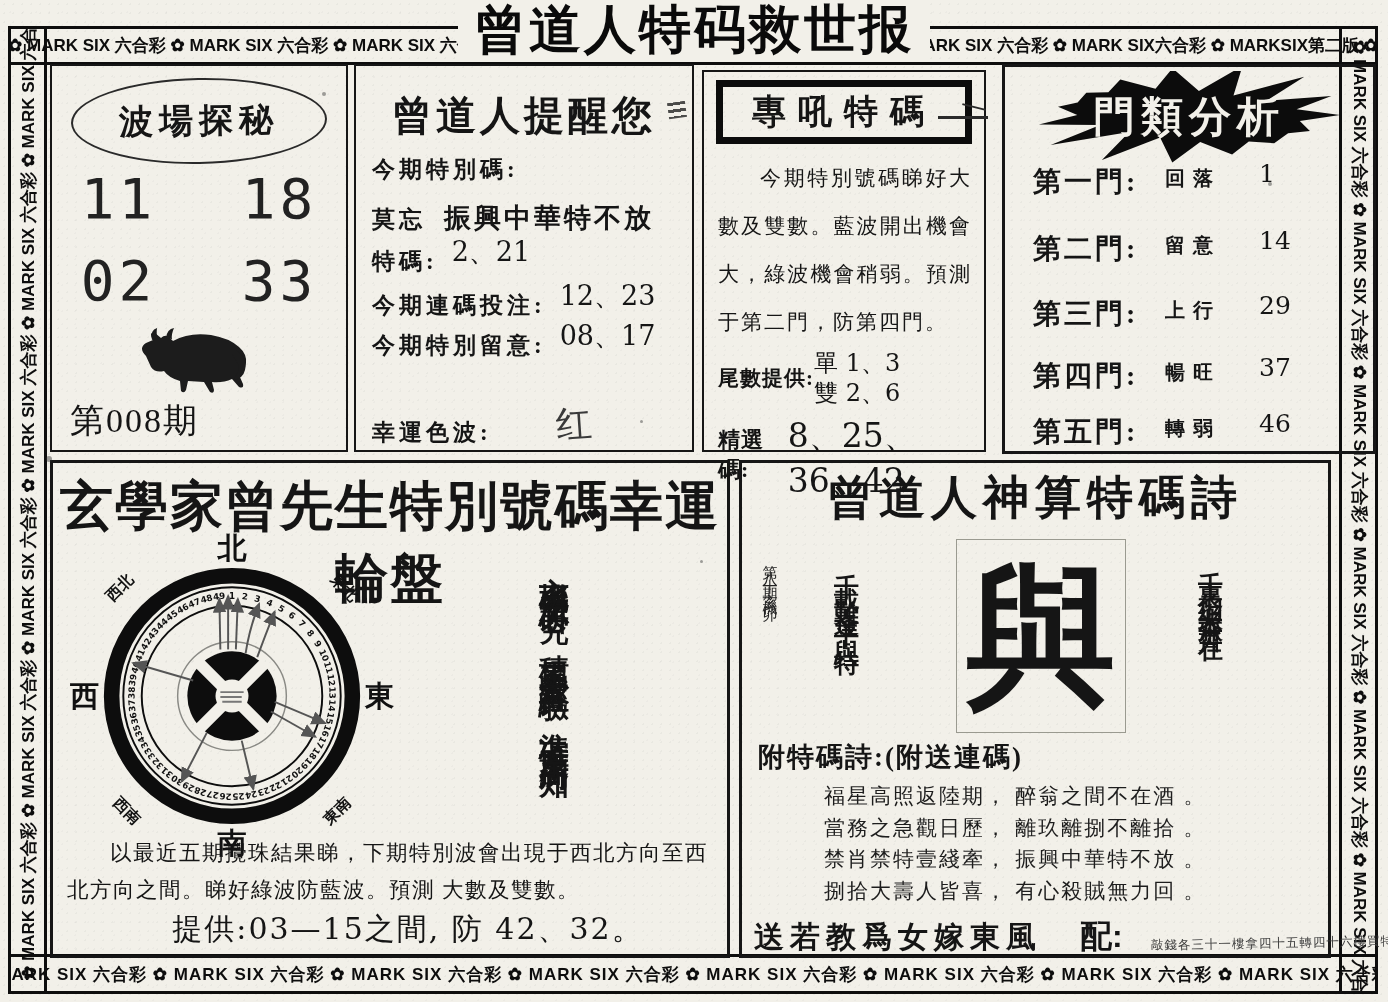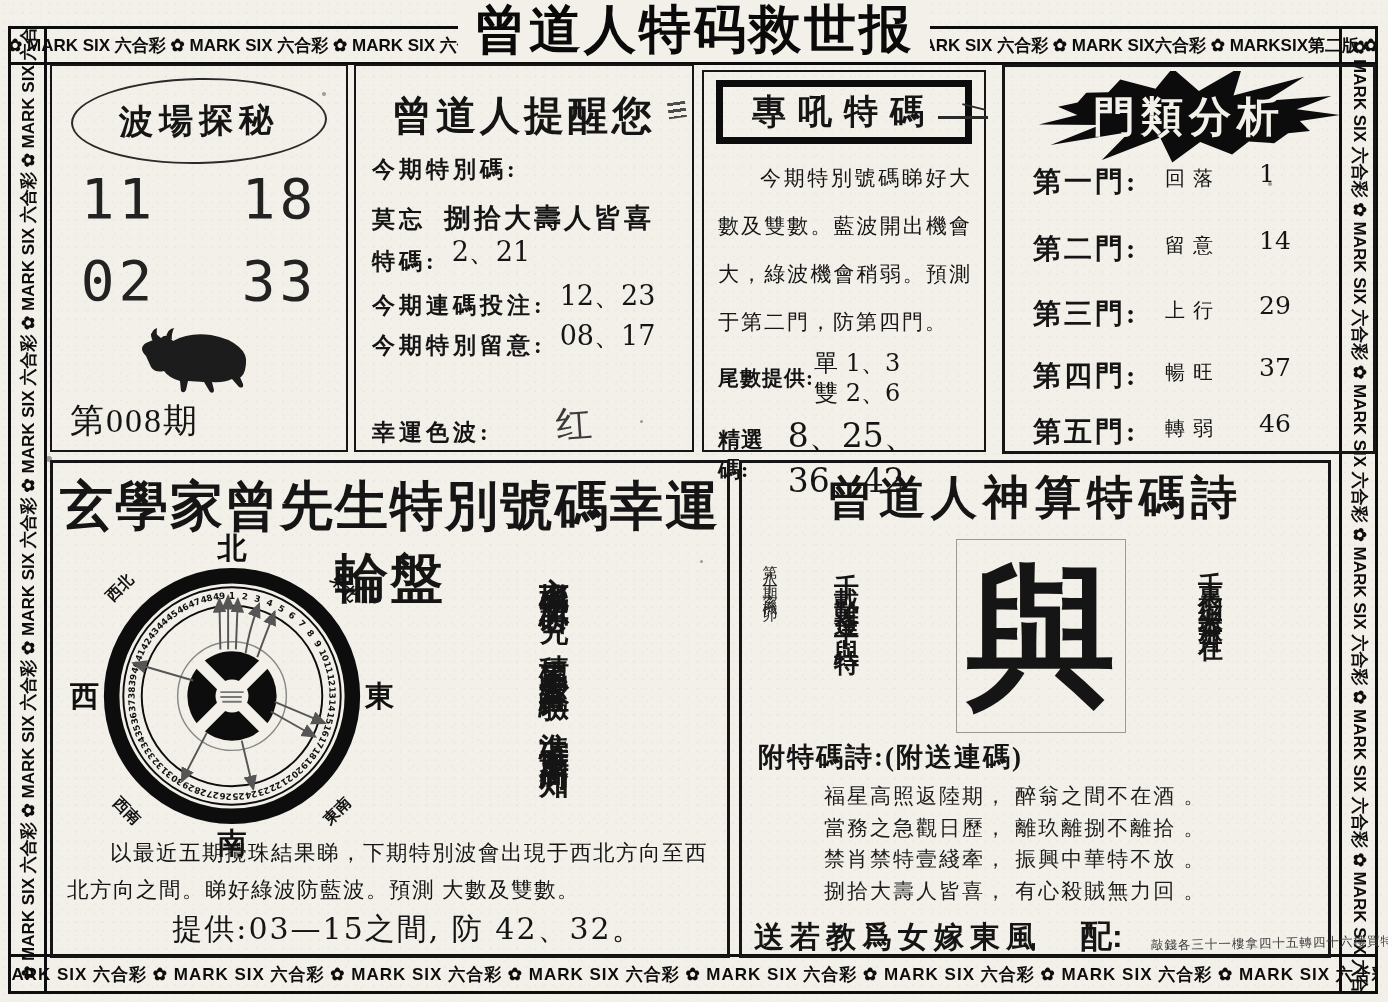--- a/index.html
+++ b/index.html
@@ -96,21 +96,21 @@
   .c-jing .val{font-family:"DejaVu Serif",serif;font-size:33px;margin-left:8px;}
   .hand-line{position:absolute;left:938px;top:116px;width:50px;height:3px;background:#2a2a2a;z-index:4;}
   .hand-line2{position:absolute;left:962px;top:106px;width:24px;height:2px;background:#2a2a2a;transform:rotate(14deg);z-index:4;}
 
   
   .burst-wrap{position:absolute;top:4px;left:50%;transform:translateX(-50%);}
   .burst-text{font-family:"Liberation Sans",sans-serif;font-weight:900;font-size:42px;
     letter-spacing:6px;fill:#f2f0e9;}
   .d-row{position:absolute;left:28px;display:flex;align-items:baseline;white-space:nowrap;}
   .d-label{font-weight:bold;font-size:28px;letter-spacing:3px;width:132px;}
-  .d-word{font-size:20px;font-weight:normal;letter-spacing:8px;position:relative;top:-6px;}
+  .d-word{font-size:20px;font-weight:bold;letter-spacing:8px;position:relative;top:-6px;}
   .d-num{font-family:"DejaVu Serif",serif;font-size:25px;position:absolute;left:226px;top:-4px;}
 
   
   .e-title{position:absolute;top:8px;left:0;right:0;text-align:center;
     font-family:Liberation Mono, monospace;font-weight:900;font-size:53px;letter-spacing:2px;}
   .wheel-svg{position:absolute;left:14px;top:68px;}
   .dirlabel{font-weight:bold;font-size:30px;fill:#111;text-anchor:middle;}
   .dirlabel.small{font-size:16px;}
   .ringnum{font-size:9px;font-weight:bold;text-anchor:middle;dominant-baseline:middle;
     fill:#111;font-family:"DejaVu Sans",sans-serif;}
@@ -178,21 +178,21 @@
 
   <div class="box" id="box-tixing">
     <div class="b-title">曾道人提醒您</div>
     <span class="squiggle"></span>
 
     <div class="b-row" style="top:88px">
       <span class="b-label">今期特別碼:</span>
     </div>
     <div class="b-row" style="top:134px">
       <span class="b-label">莫忘</span>
-      <span class="b-strong">捌拾大壽人皆喜</span>
+      <span class="b-strong">振興中華特不放</span>
     </div>
     <div class="b-row" style="top:176px">
       <span class="b-label">特碼:</span>
       <span class="b-val raised">2、21</span>
     </div>
     <div class="b-row" style="top:220px">
       <span class="b-label">今期連碼投注:</span>
       <span class="b-val raised">12、23</span>
     </div>
     <div class="b-row" style="top:260px">

